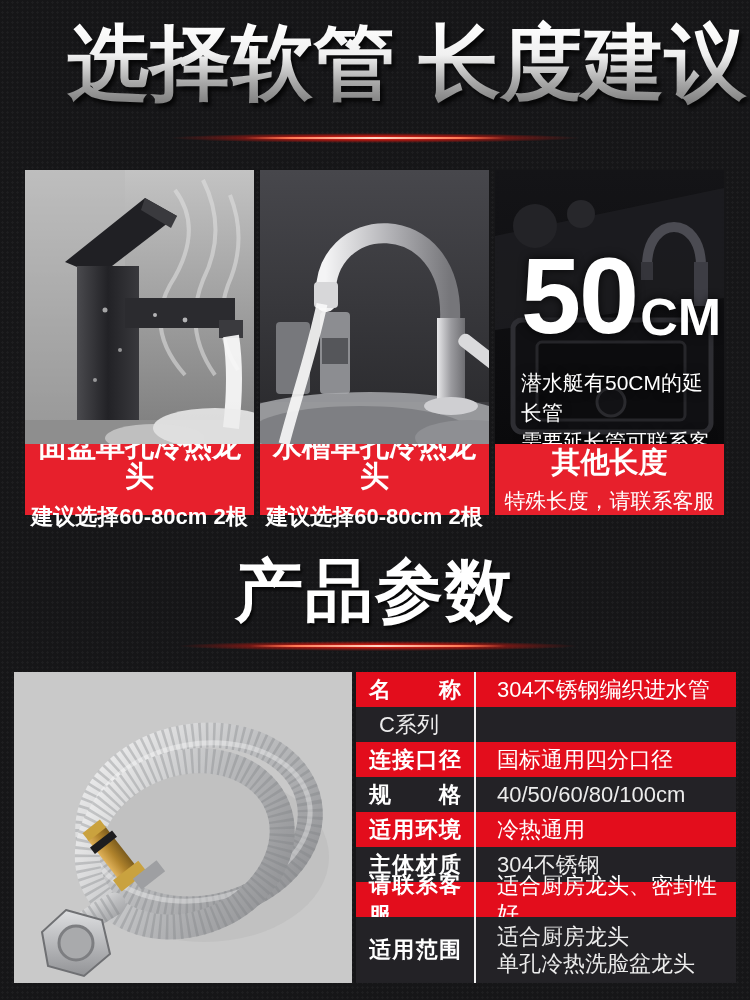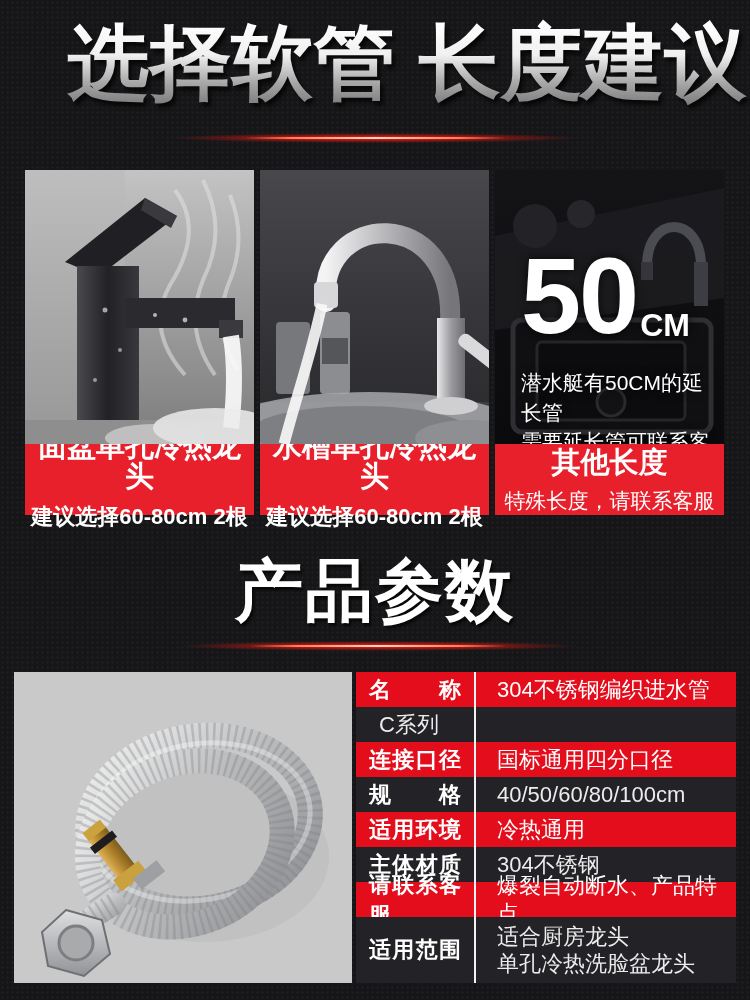--- a/index.html
+++ b/index.html
@@ -34,21 +34,21 @@
   .col-label{height:71px;background:#e7202c;text-align:center;
     display:flex;flex-direction:column;justify-content:center;gap:13px;}
   .col-label .main{font-size:29px;font-weight:700;color:#ffffff;line-height:1.05;}
   .col-label .sub{font-size:22px;font-weight:700;color:#ffffff;line-height:1.05;}
   .col-label .sub.alt{color:#ffffff;font-weight:400;font-size:21px;}
   
   .overlay-50{position:absolute;left:26px;top:84px;color:#fff;
     text-shadow:0 0 10px rgba(0,0,0,.8);}
   .big-row{display:flex;align-items:flex-end;}
   .big-num{font-size:108px;font-weight:700;line-height:.78;letter-spacing:-2px;}
-  .big-unit{font-size:32px;font-weight:700;line-height:.82;margin-left:3px;}
+  .big-unit{font-size:52px;font-weight:700;line-height:.82;margin-left:3px;}
   .overlay-note{margin-top:30px;font-size:21px;line-height:1.4;font-weight:400;white-space:pre-line;}
   
   .params-title{position:absolute;top:546px;left:0;width:750px;text-align:center;
     font-size:68px;font-weight:900;color:#ffffff;letter-spacing:2px;
     text-shadow:2px 3px 3px rgba(0,0,0,.7);}
   .product-photo{position:absolute;left:14px;top:672px;width:338px;height:311px;background:#c9c9c9;overflow:hidden;}
   .spec-table{position:absolute;left:356px;top:672px;width:380px;height:311px;
     display:flex;flex-direction:column;}
   .spec-row{display:flex;flex:0 0 35px;height:35px;align-items:stretch;}
   .spec-row.tall{flex:1 1 auto;height:auto;}
@@ -276,21 +276,21 @@
     <div class="spec-row dark">
       <div class="cell-label">
           <span>主体材质</span>
         </div>
       <div class="cell-value">304不锈钢</div>
     </div>
     <div class="spec-row red">
       <div class="cell-label">
           <span>请联系客服</span>
         </div>
-      <div class="cell-value">爆裂自动断水、产品特点</div>
+      <div class="cell-value">适合厨房龙头、密封性好</div>
     </div>
     <div class="spec-row dark tall">
       <div class="cell-label">
           <span>适用范围</span>
         </div>
       <div class="cell-value">适合厨房龙头
 单孔冷热洗脸盆龙头</div>
     </div>
   </div>
   <div class="table-divider"></div>

